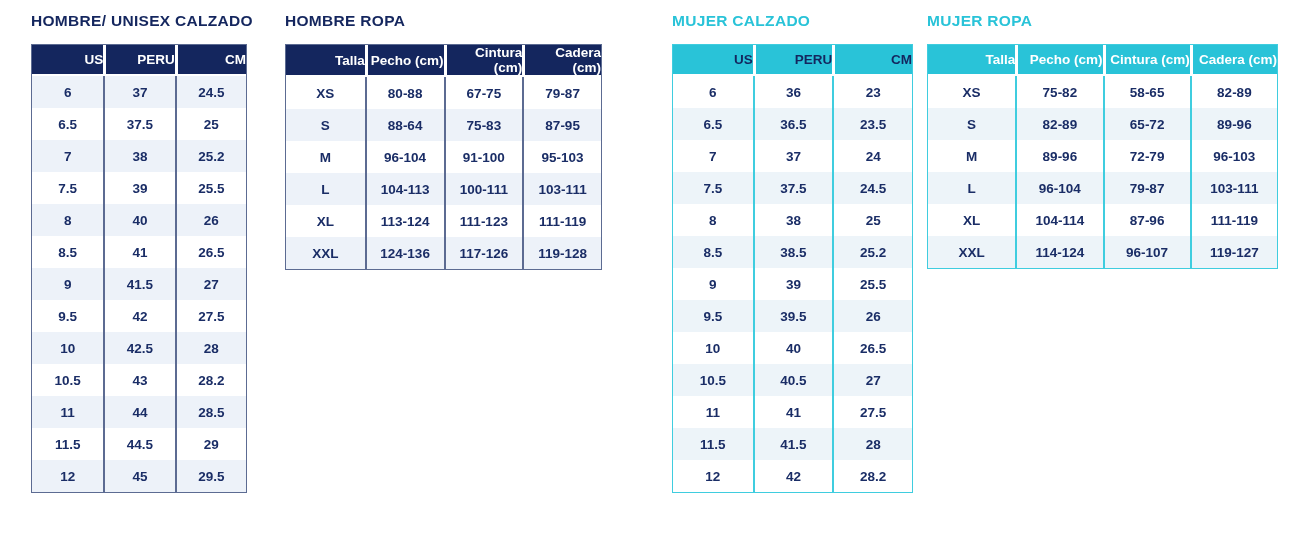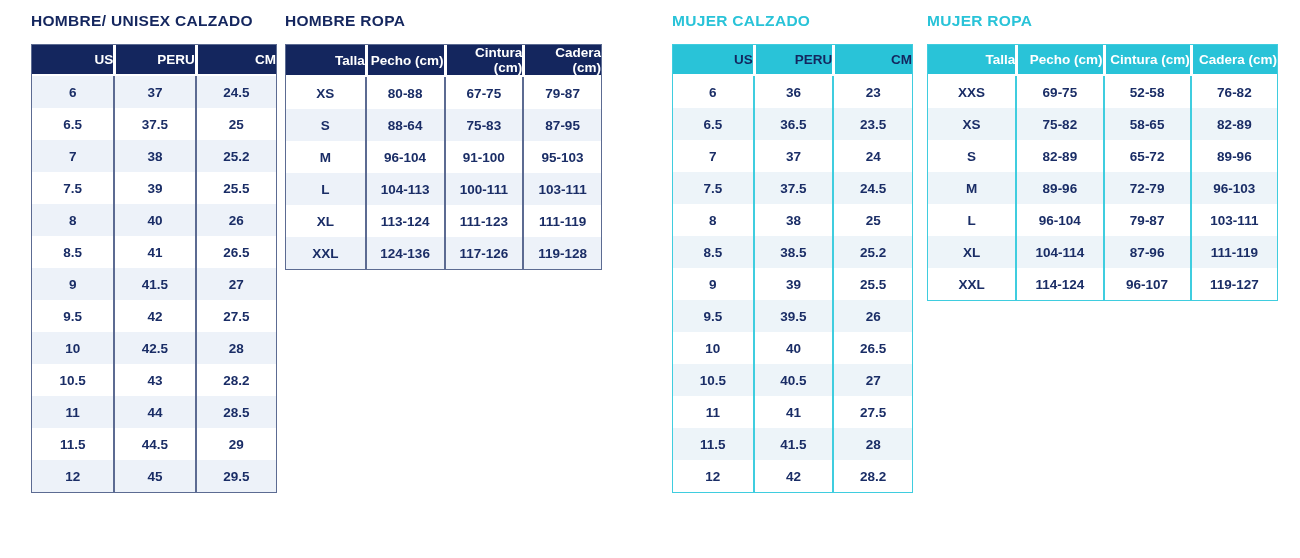--- a/index.html
+++ b/index.html
@@ -54,21 +54,21 @@
     color:#1a2d66;
     text-align:center;
     vertical-align:middle;
     background:#ffffff;
   }
   .chart td + td { border-left:2px solid var(--divider); }
 
   tbody.shade-odd  tr:nth-child(odd)  td { background:var(--shade); }
   tbody.shade-even tr:nth-child(even) td { background:var(--shade); }
 
-  #t0 { left:31px;  width:246px; }
+  #t0 { left:31px;  width:216px; }
   #t1 { left:285px; width:317px; }
   #t2 { left:672px; width:241px; }
   #t3 { left:927px; width:351px; }
 </style>
 </head>
 <body>
 
 <div class="canvas">
 
   <section class="chart" id="t0" style="--title: #14265e; --header-bg: #14265e; --header-text: #ffffff; --border: #5c6b92; --divider: #5c6b92; --shade: #edf2f9;">
@@ -289,26 +289,20 @@
       <thead>
           <tr>
             <th>Talla</th>
             <th>Pecho (cm)</th>
             <th>Cintura (cm)</th>
             <th>Cadera (cm)</th>
           </tr>
         </thead>
       <tbody class="shade-even">
           <tr>
-            <td>XXS</td>
-            <td>69-75</td>
-            <td>52-58</td>
-            <td>76-82</td>
-          </tr>
-          <tr>
             <td>XS</td>
             <td>75-82</td>
             <td>58-65</td>
             <td>82-89</td>
           </tr>
           <tr>
             <td>S</td>
             <td>82-89</td>
             <td>65-72</td>
             <td>89-96</td>

